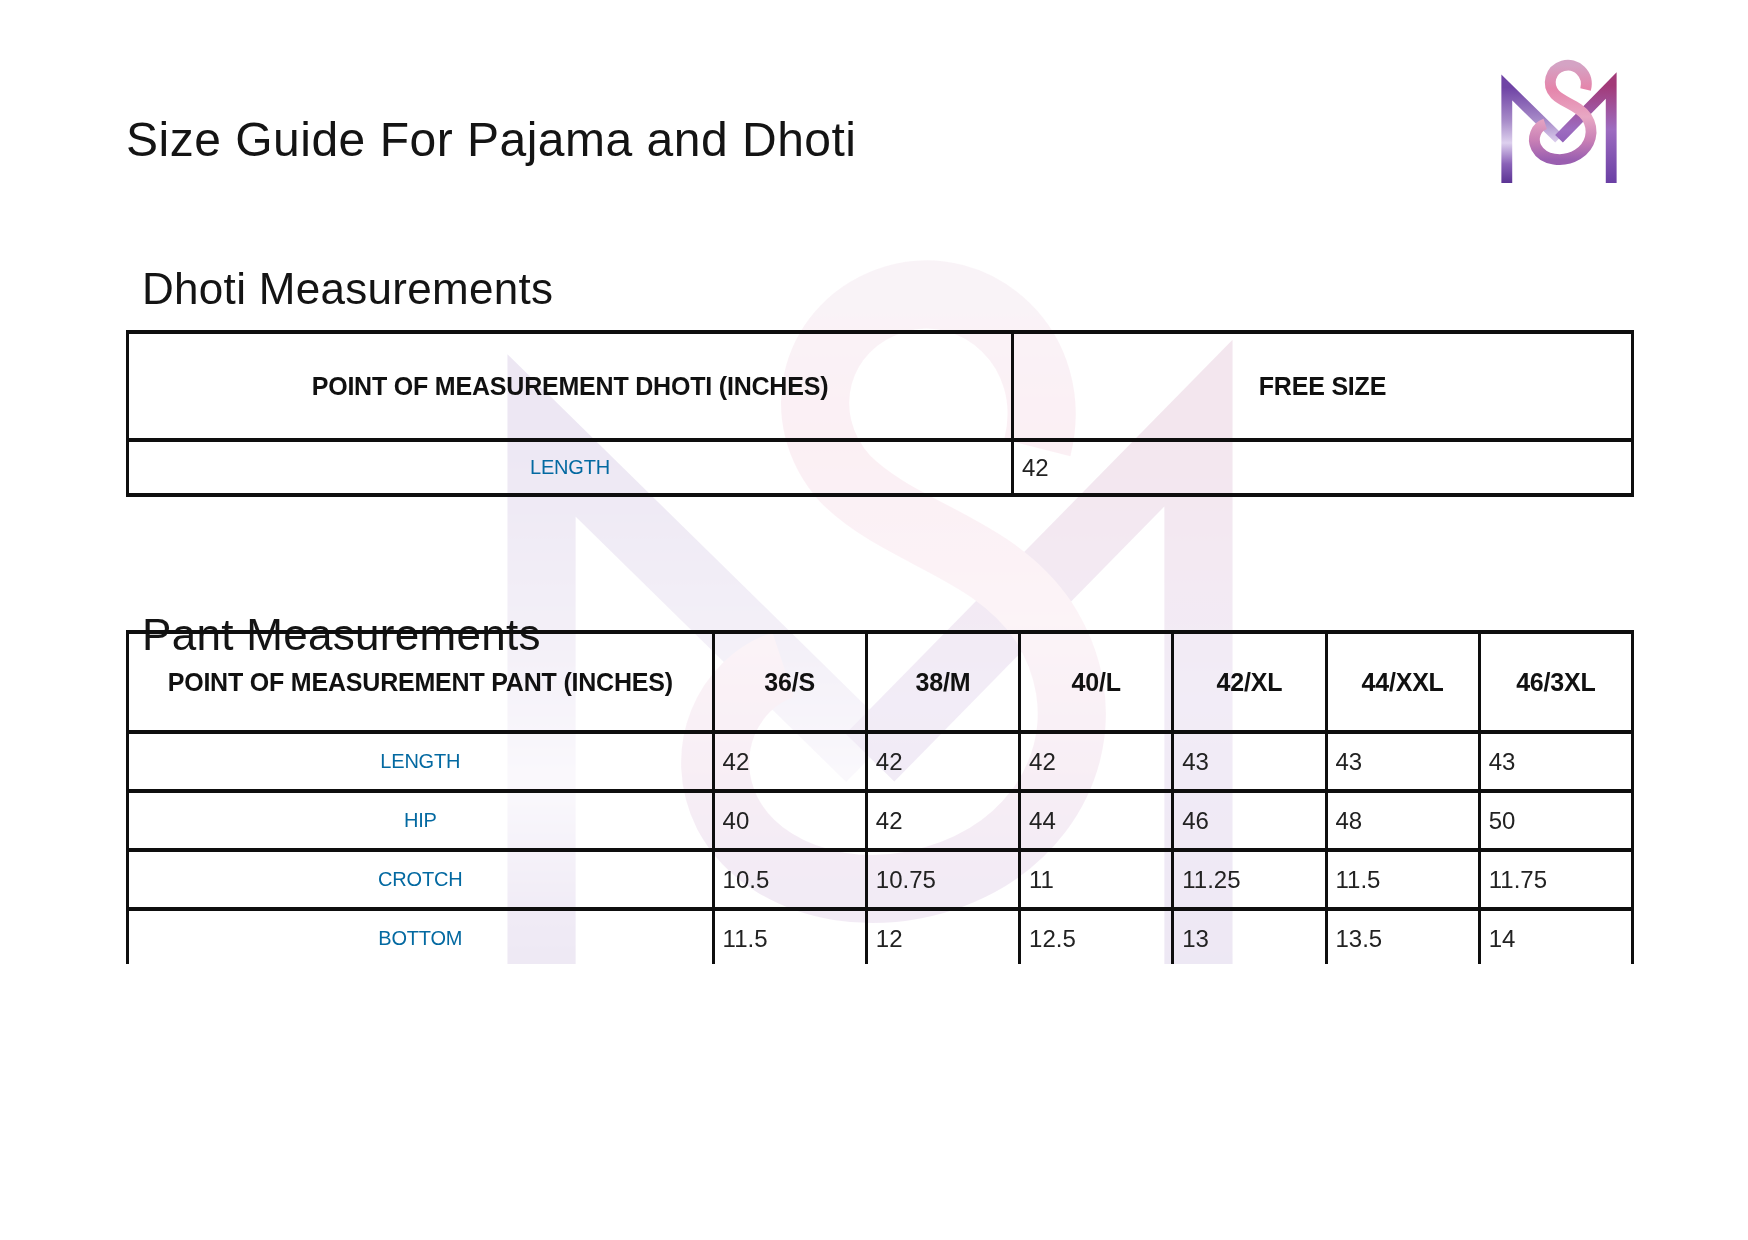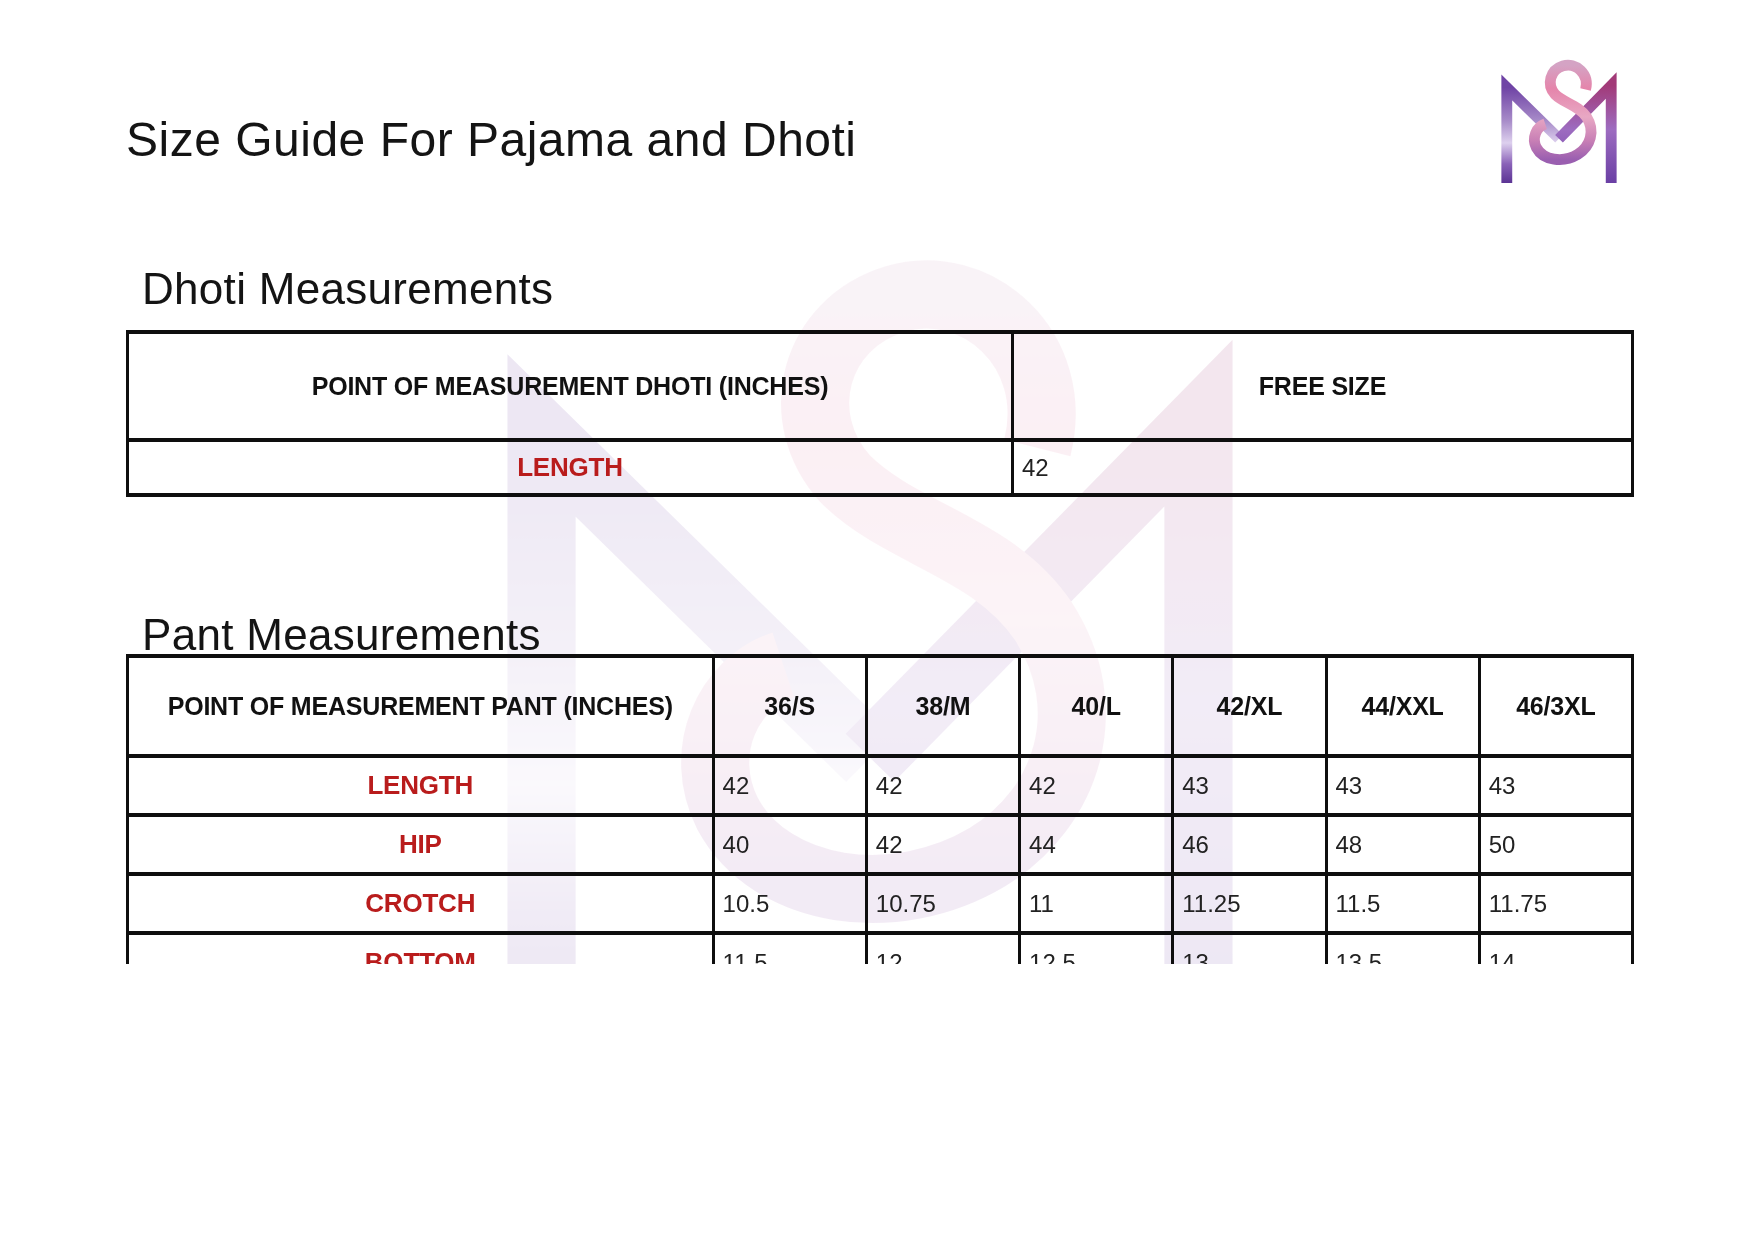--- a/index.html
+++ b/index.html
@@ -34,30 +34,30 @@
   .tbl th, .tbl td {
     border:3px solid #0e0e0e;
     border-top-width:4px; border-bottom-width:4px;
     vertical-align:middle;
     padding:0 8px; background:transparent;
   }
   .tbl thead th {
     font-size:25px; font-weight:bold; letter-spacing:-0.2px; color:#111;
   }
   .tbl tbody th {
-    font-size:26px; font-weight:bold; letter-spacing:-0.2px; color:#b91c1c;
+    font-size:20px; font-weight:normal; letter-spacing:-0.2px; color:#0369a1;
   }
   .tbl tbody td {
     font-size:24px; font-weight:normal; color:#222;
   }
   table.dhoti-tbl { top:330px; }
   .dhoti-tbl thead tr { height:108px; }
   .dhoti-tbl tbody tr { height:55px; }
 
-  table.pant-tbl { top:654px; }
+  table.pant-tbl { top:630px; }
   .pant-tbl thead tr { height:100px; }
   .pant-tbl tbody tr { height:59px; }
 </style>
 </head>
 <body>
 
 <div class="page">
 
   <svg width="0" height="0" style="position:absolute" aria-hidden="true">
     <defs>

